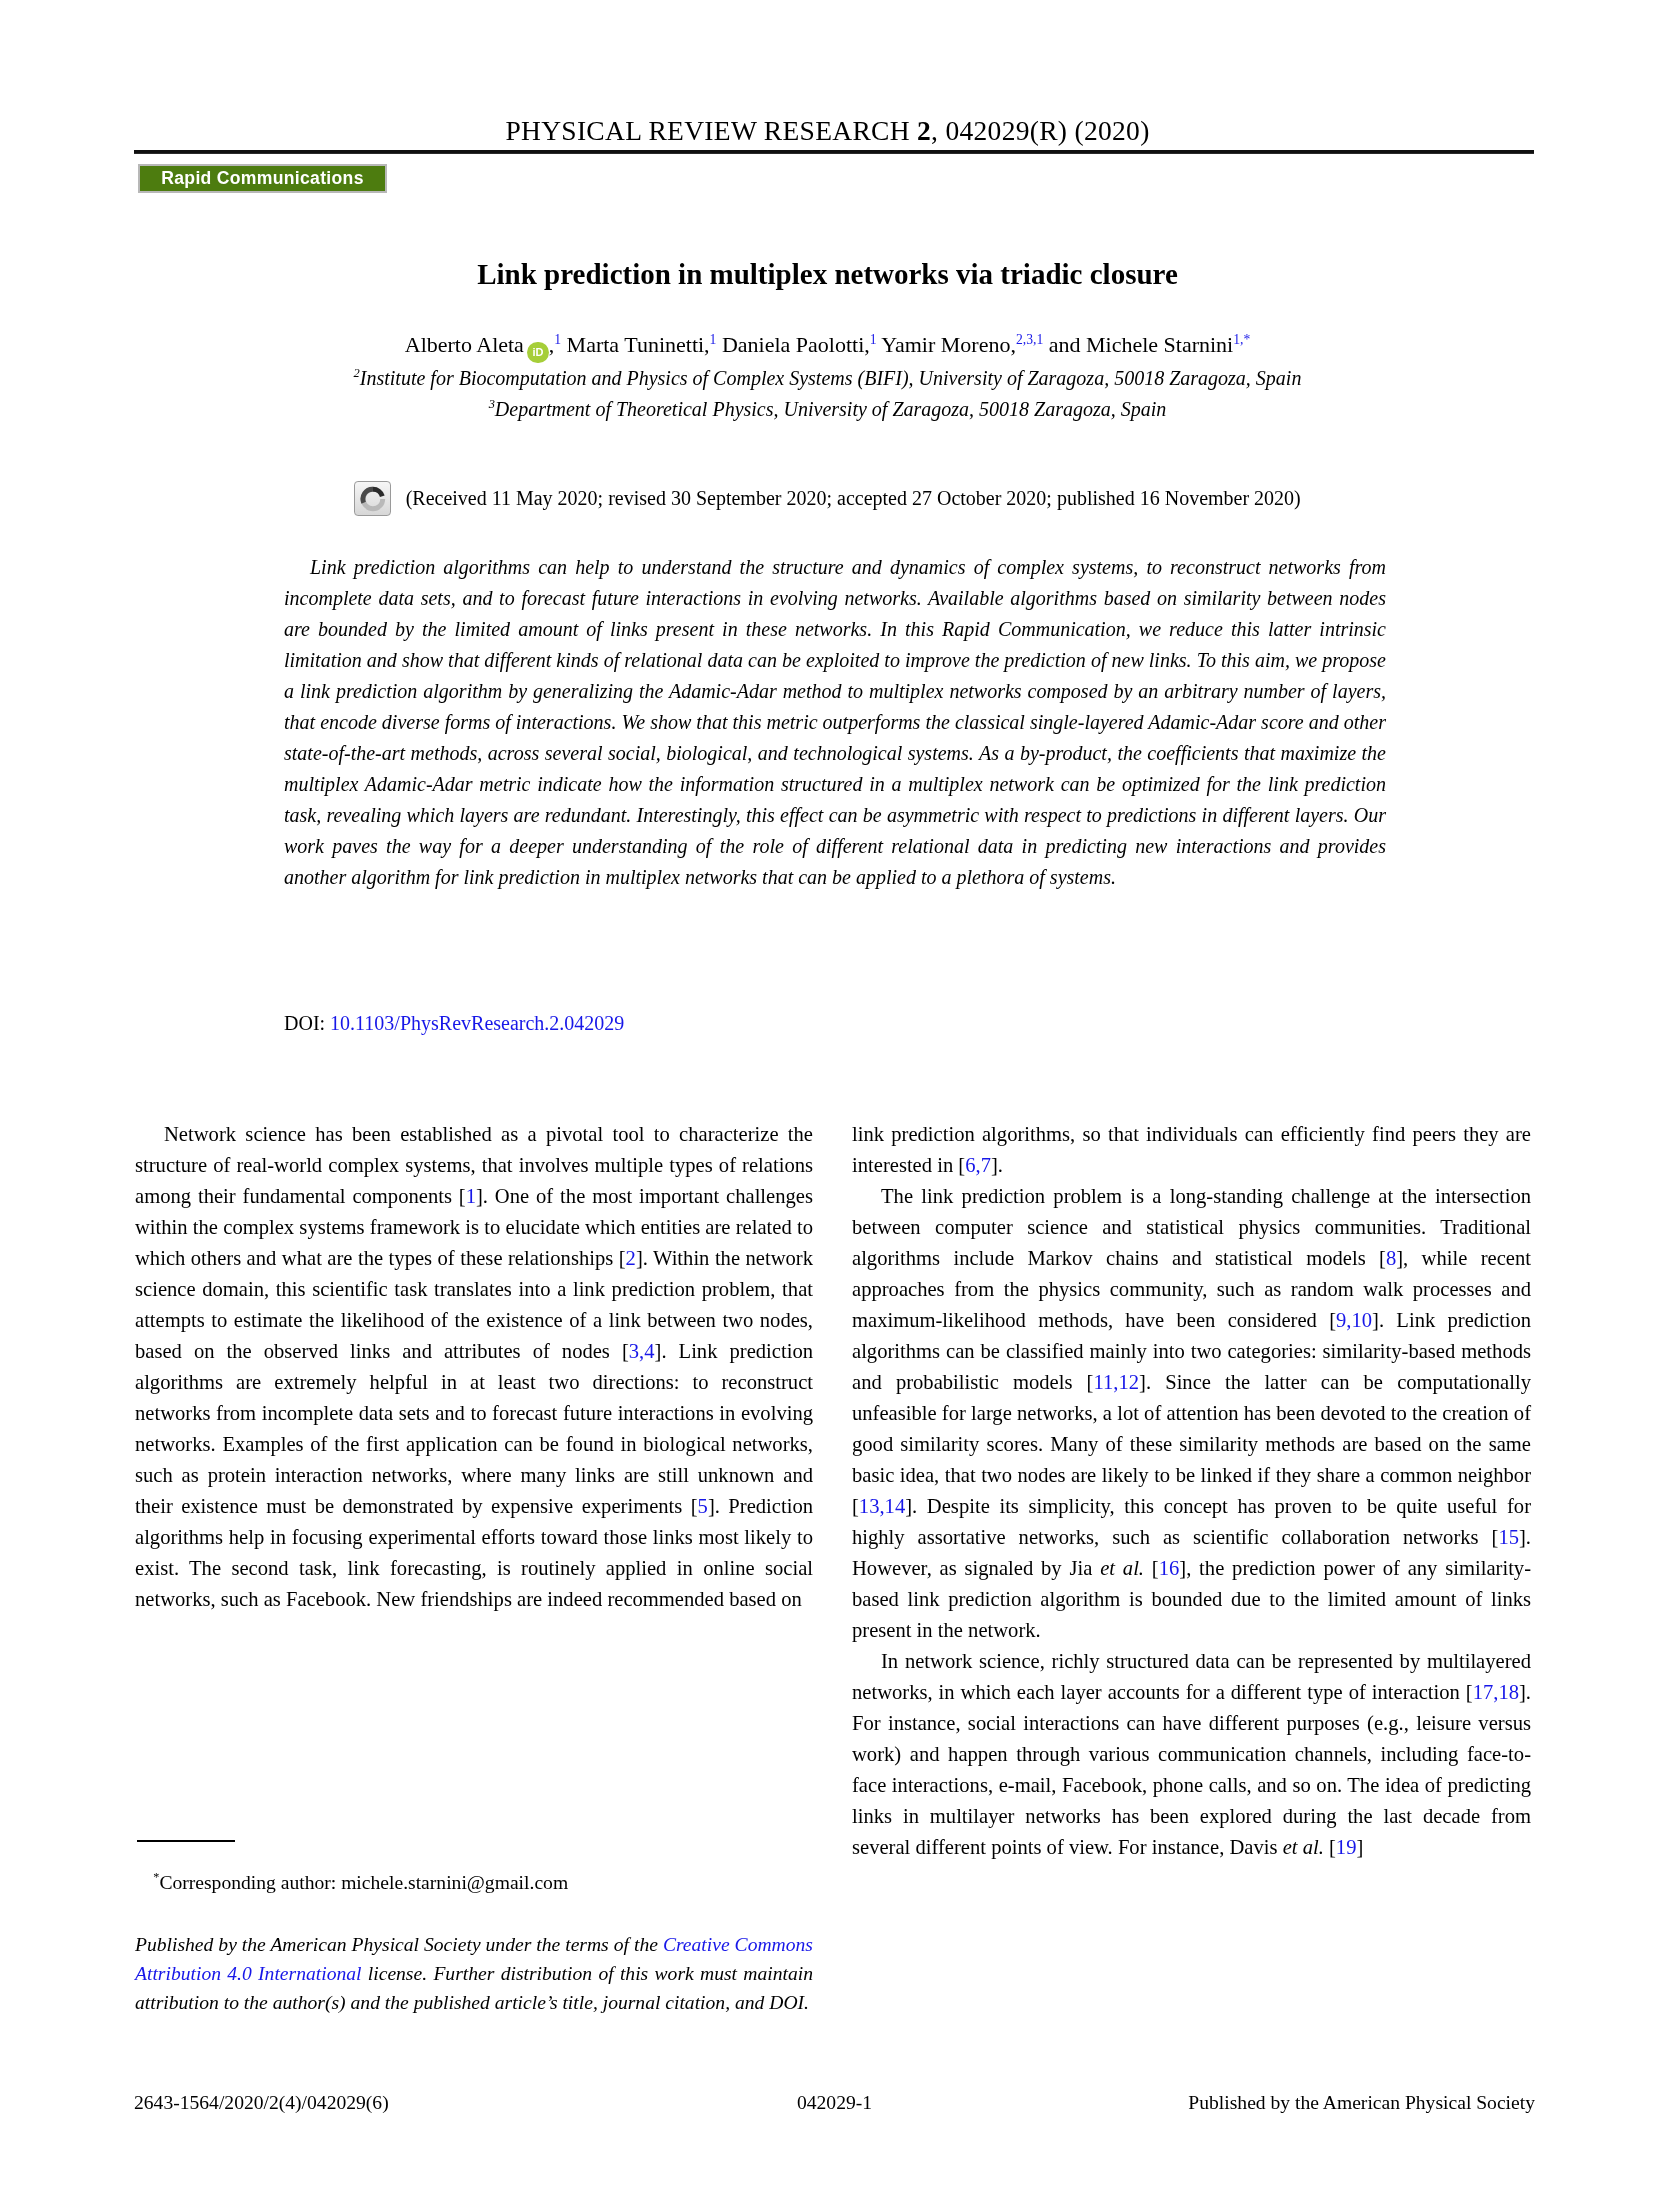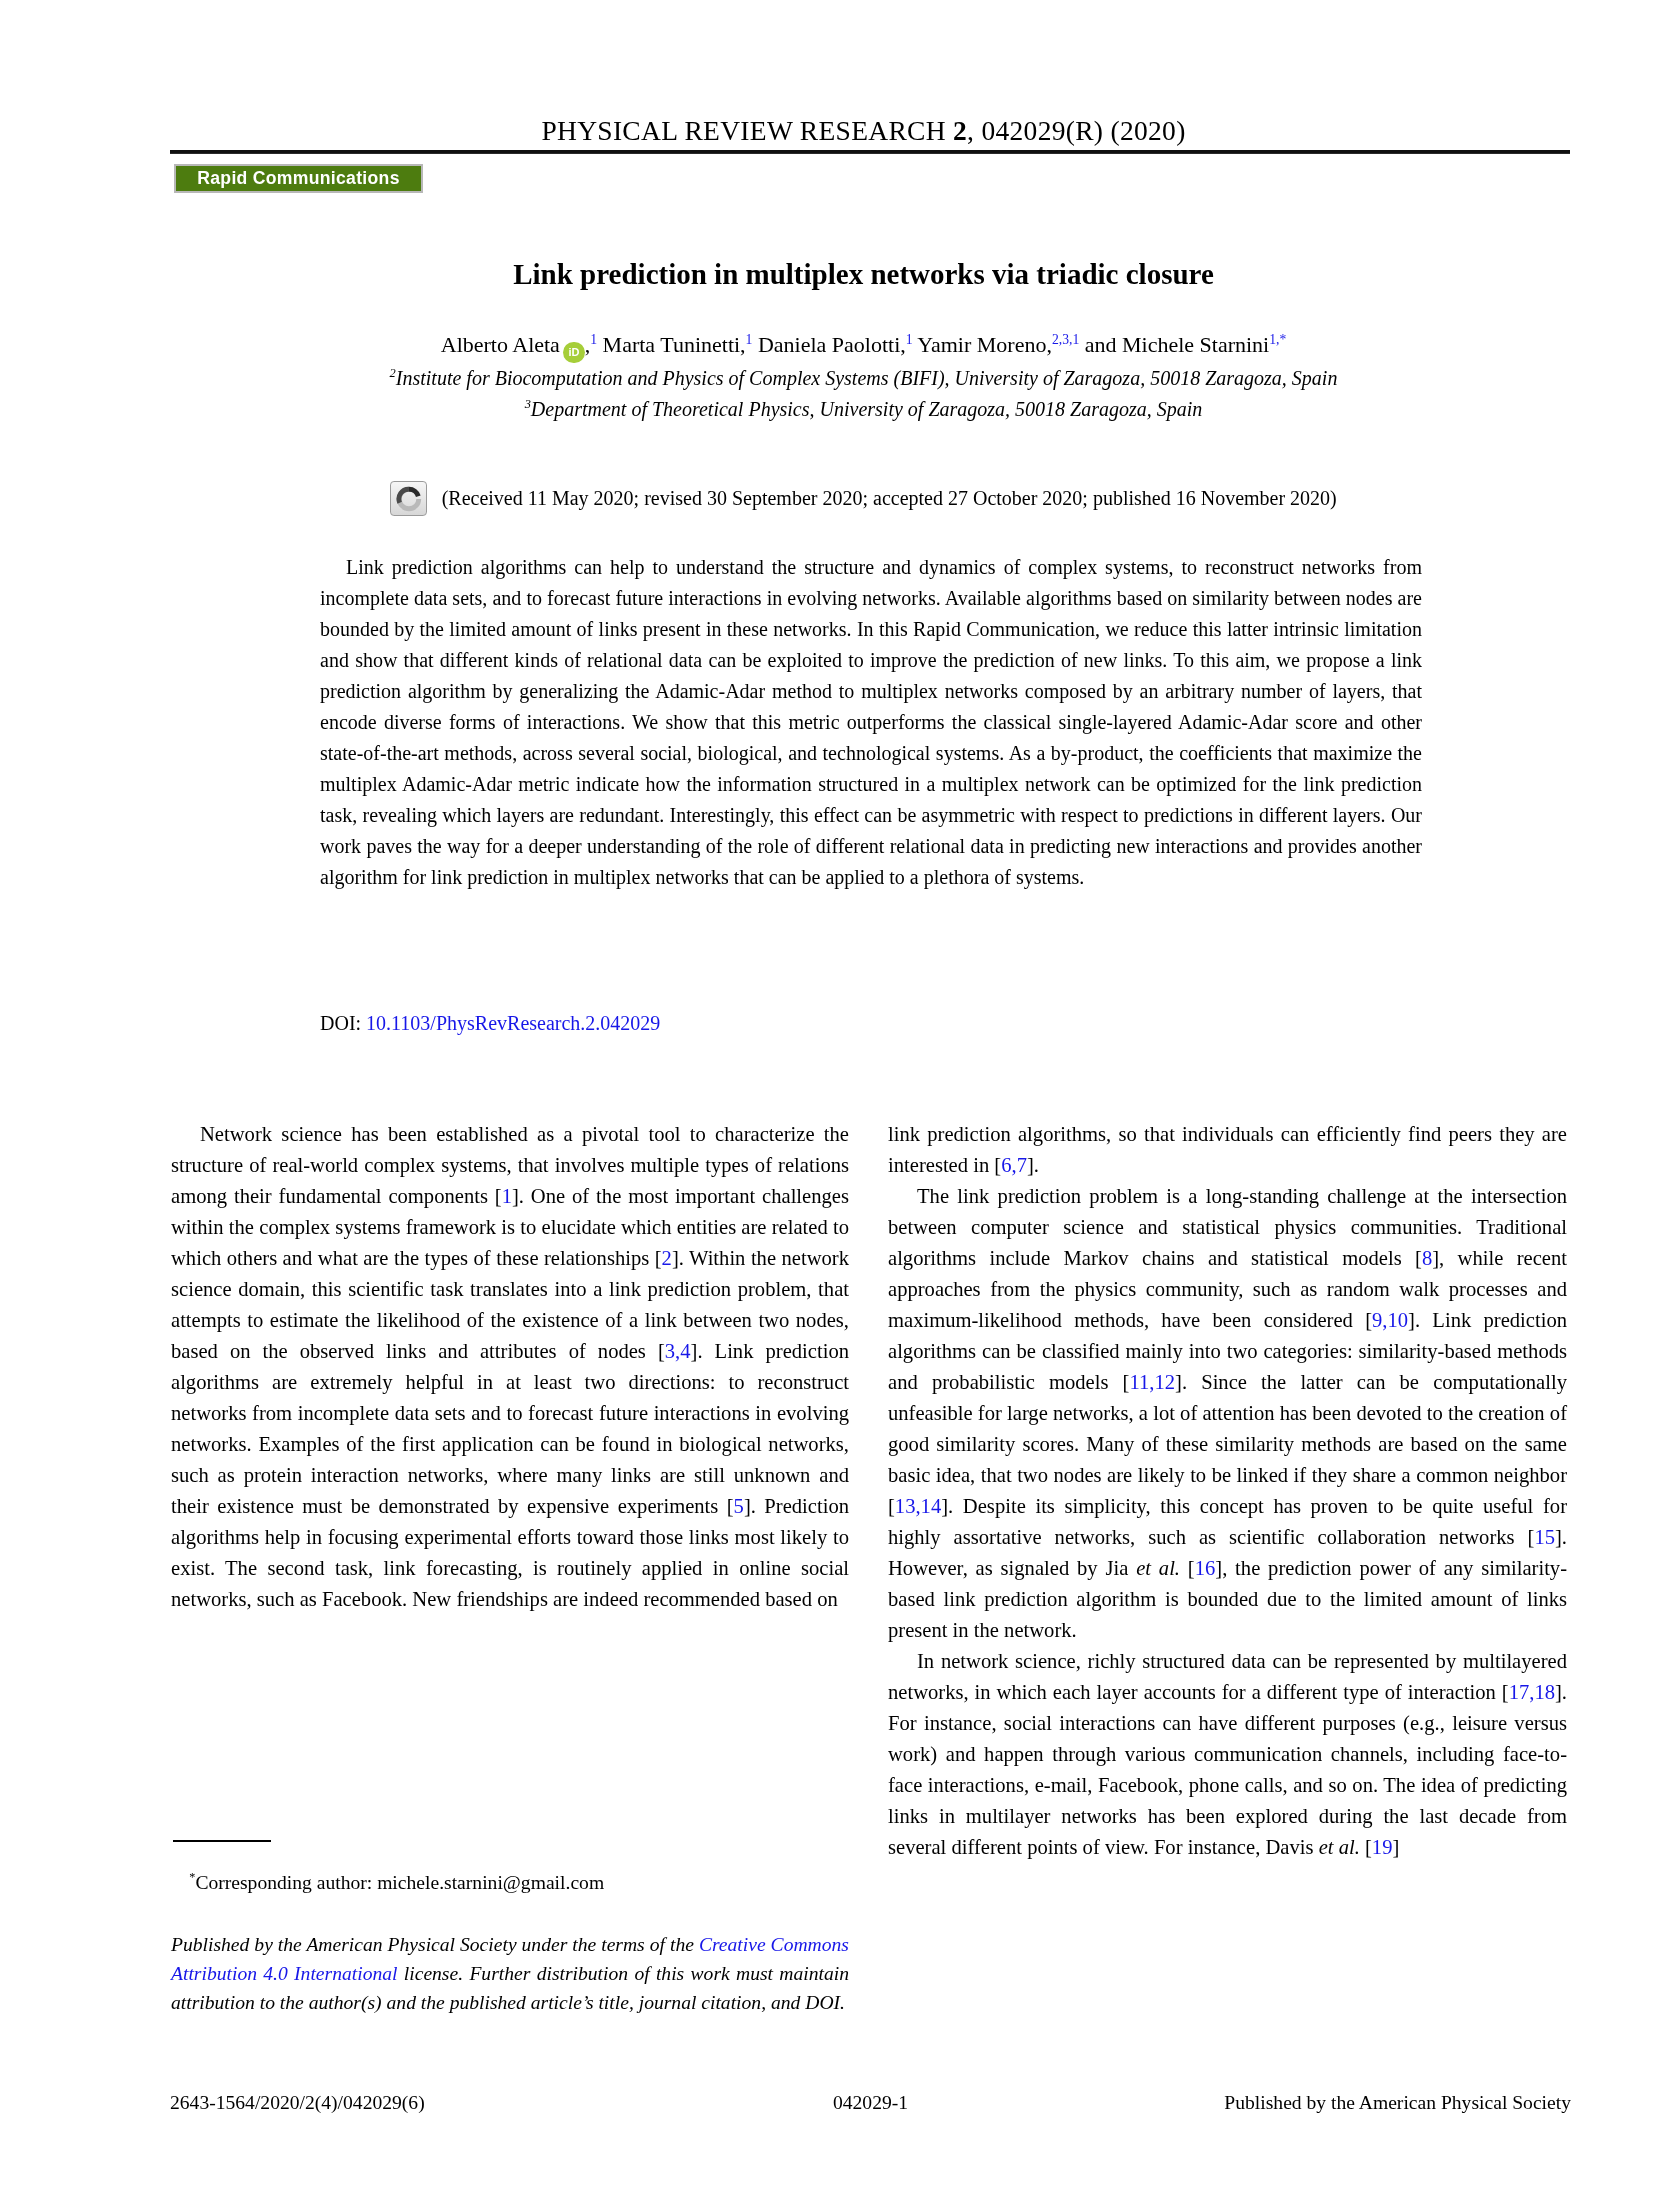--- a/index.html
+++ b/index.html
@@ -2,21 +2,21 @@
 <html style="font-size:10.5px"><head>
 <meta charset="utf-8">
 <style>
   html,body { margin:0; padding:0; background:#e8e8e8; }
   .page {
     position:relative; width:1654px; height:2205px; margin:0 auto;
     background:#ffffff; color:#000;
     font-family:"Liberation Serif", serif;
     overflow:hidden;
   }
-  .abs { position:absolute;margin-left:36px; }
+  .abs { position:absolute; }
   .center-block { left:128px; width:1399px; text-align:center; }
 
   .journal-header { top:115px; font-size:27.5px; letter-spacing:0.3px; white-space:nowrap; }
   .header-rule {
     top:150px; left:134px; width:1400px; height:2.6px;
     background:#101010; border-bottom:1.3px solid #2a2a2a; box-sizing:content-box;
   }
   .badge {
     top:164px; left:138px; width:249px; height:29px;
     background:#4d7c0f; border:2px solid #b8b8b8; box-sizing:border-box;
@@ -40,21 +40,21 @@
     top:481px; display:flex; align-items:center; justify-content:center; gap:14.4px;
   }
   .crossmark {
     display:inline-flex; width:37px; height:35px; align-items:center; justify-content:center;
     background:linear-gradient(#f6f6f6,#d7d7d7);
     border:1.3px solid #9a9a9a; border-radius:3.9px; box-sizing:border-box; cursor:pointer;
   }
   .received-text { font-size:20px; }
   .abstract-block {
     top:552px; left:284px; width:1102px;
-    font-size:20px; line-height:31px; text-align:justify; text-indent:26px;
+    font-size:20px; line-height:31px; text-align:justify; text-indent:26px;font-style:italic;
   }
   .doi-line { top:1012px; left:284px; font-size:20px; }
 
   .col { top:1119px; font-size:20.6px; line-height:31px; }
   .col-left  { left:135px;  width:678px; }
   .col-right { left:852px; width:679px; }
   .col p { margin:0; text-align:justify; }
   .col p.indent { text-indent:29px; }
 
   .footnote-rule { top:1840px; left:137px; width:98px; height:2px; background:#000; }

